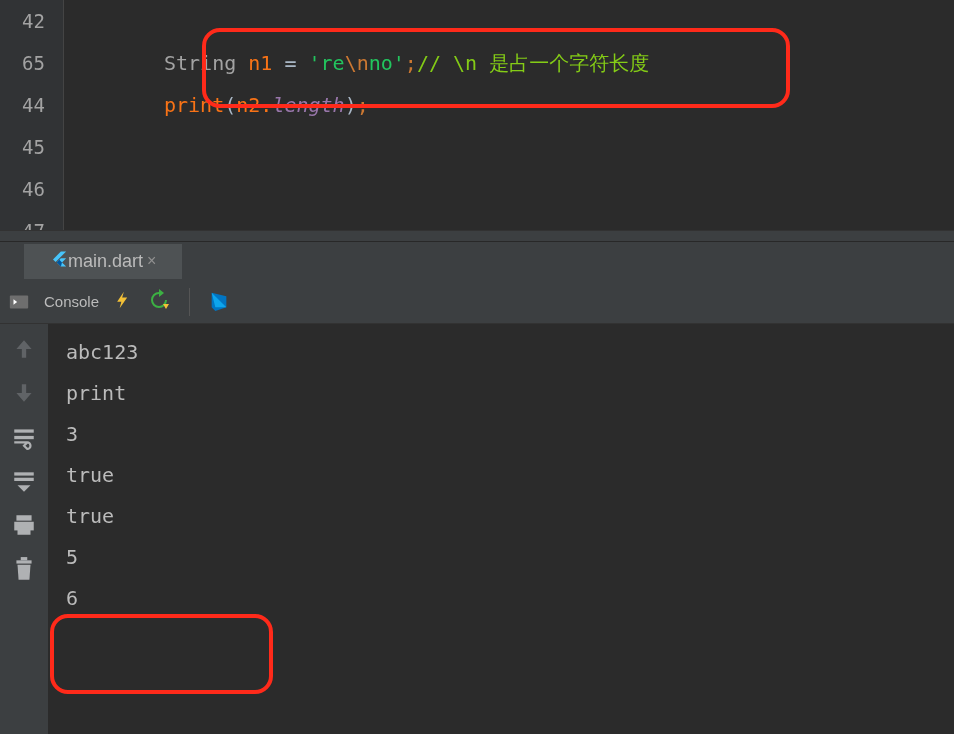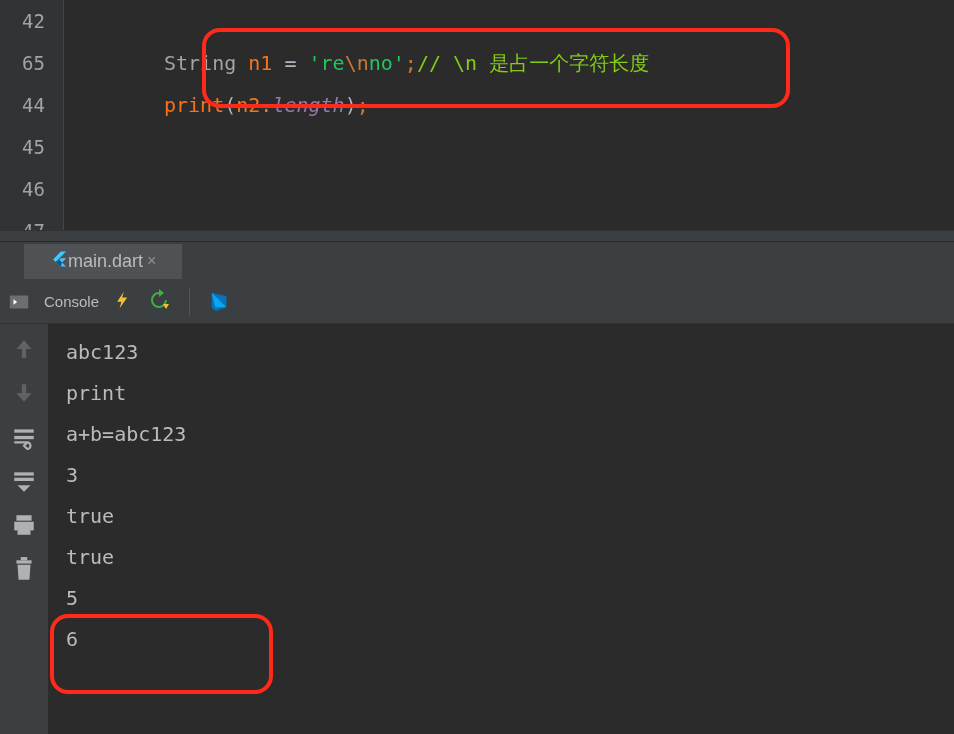--- a/index.html
+++ b/index.html
@@ -275,20 +275,19 @@
         <rect x="5" y="4" width="14" height="3" fill="#afb1b3"></rect>
         <rect x="9" y="1" width="6" height="3" fill="#afb1b3"></rect>
         <path d="M6 8h12l-1 14H7z" fill="#afb1b3"></path>
       </svg>
     </span>
   </div>
   <div class="console-output" id="console-lines">
     <div class="highlight-box-2"></div>
   <div class="console-line">abc123</div>
       <div class="console-line">print</div>
-      <div class="console-line">a+b=abc123</div>
       <div class="console-line">3</div>
       <div class="console-line">true</div>
       <div class="console-line">true</div>
       <div class="console-line">5</div>
       <div class="console-line">6</div>
     </div>
 </div>
 
 </body></html>

